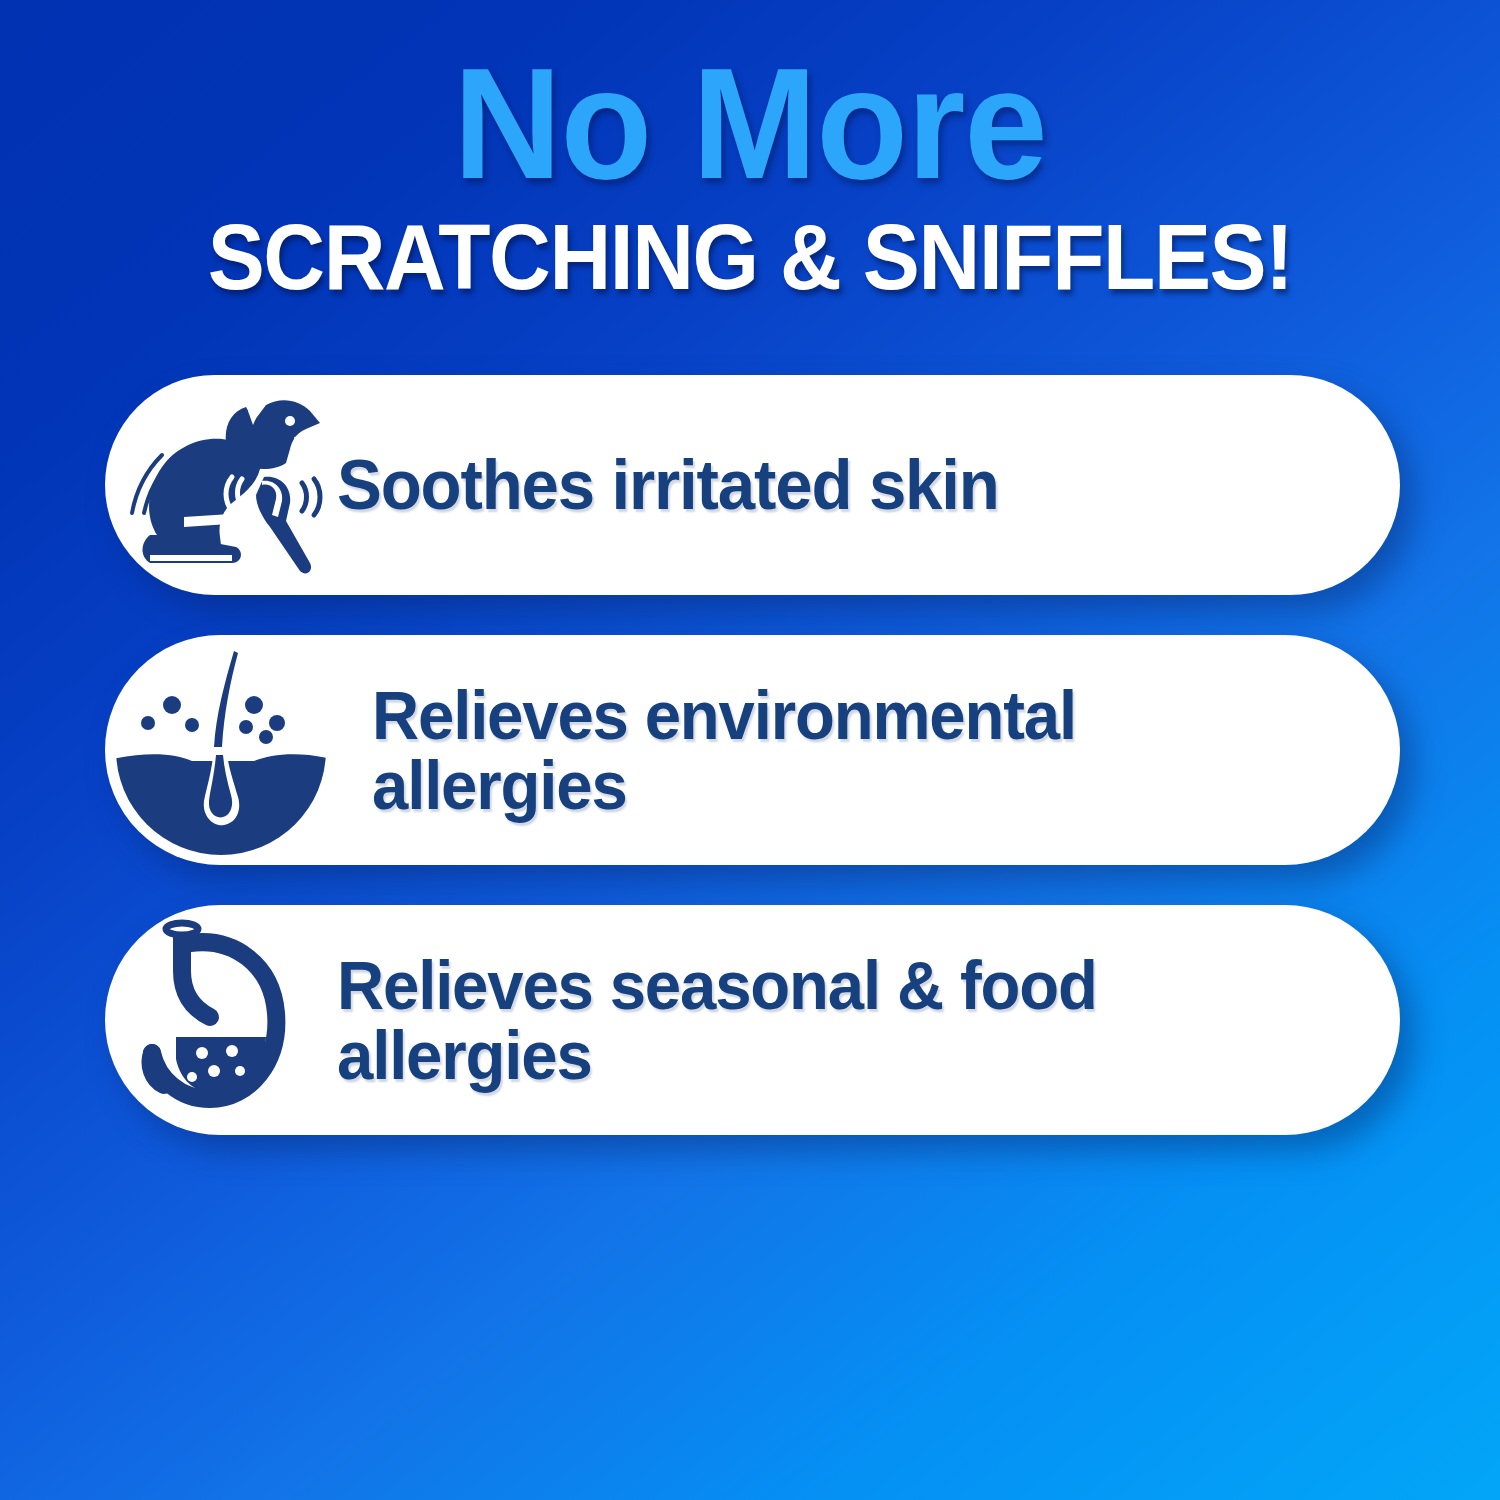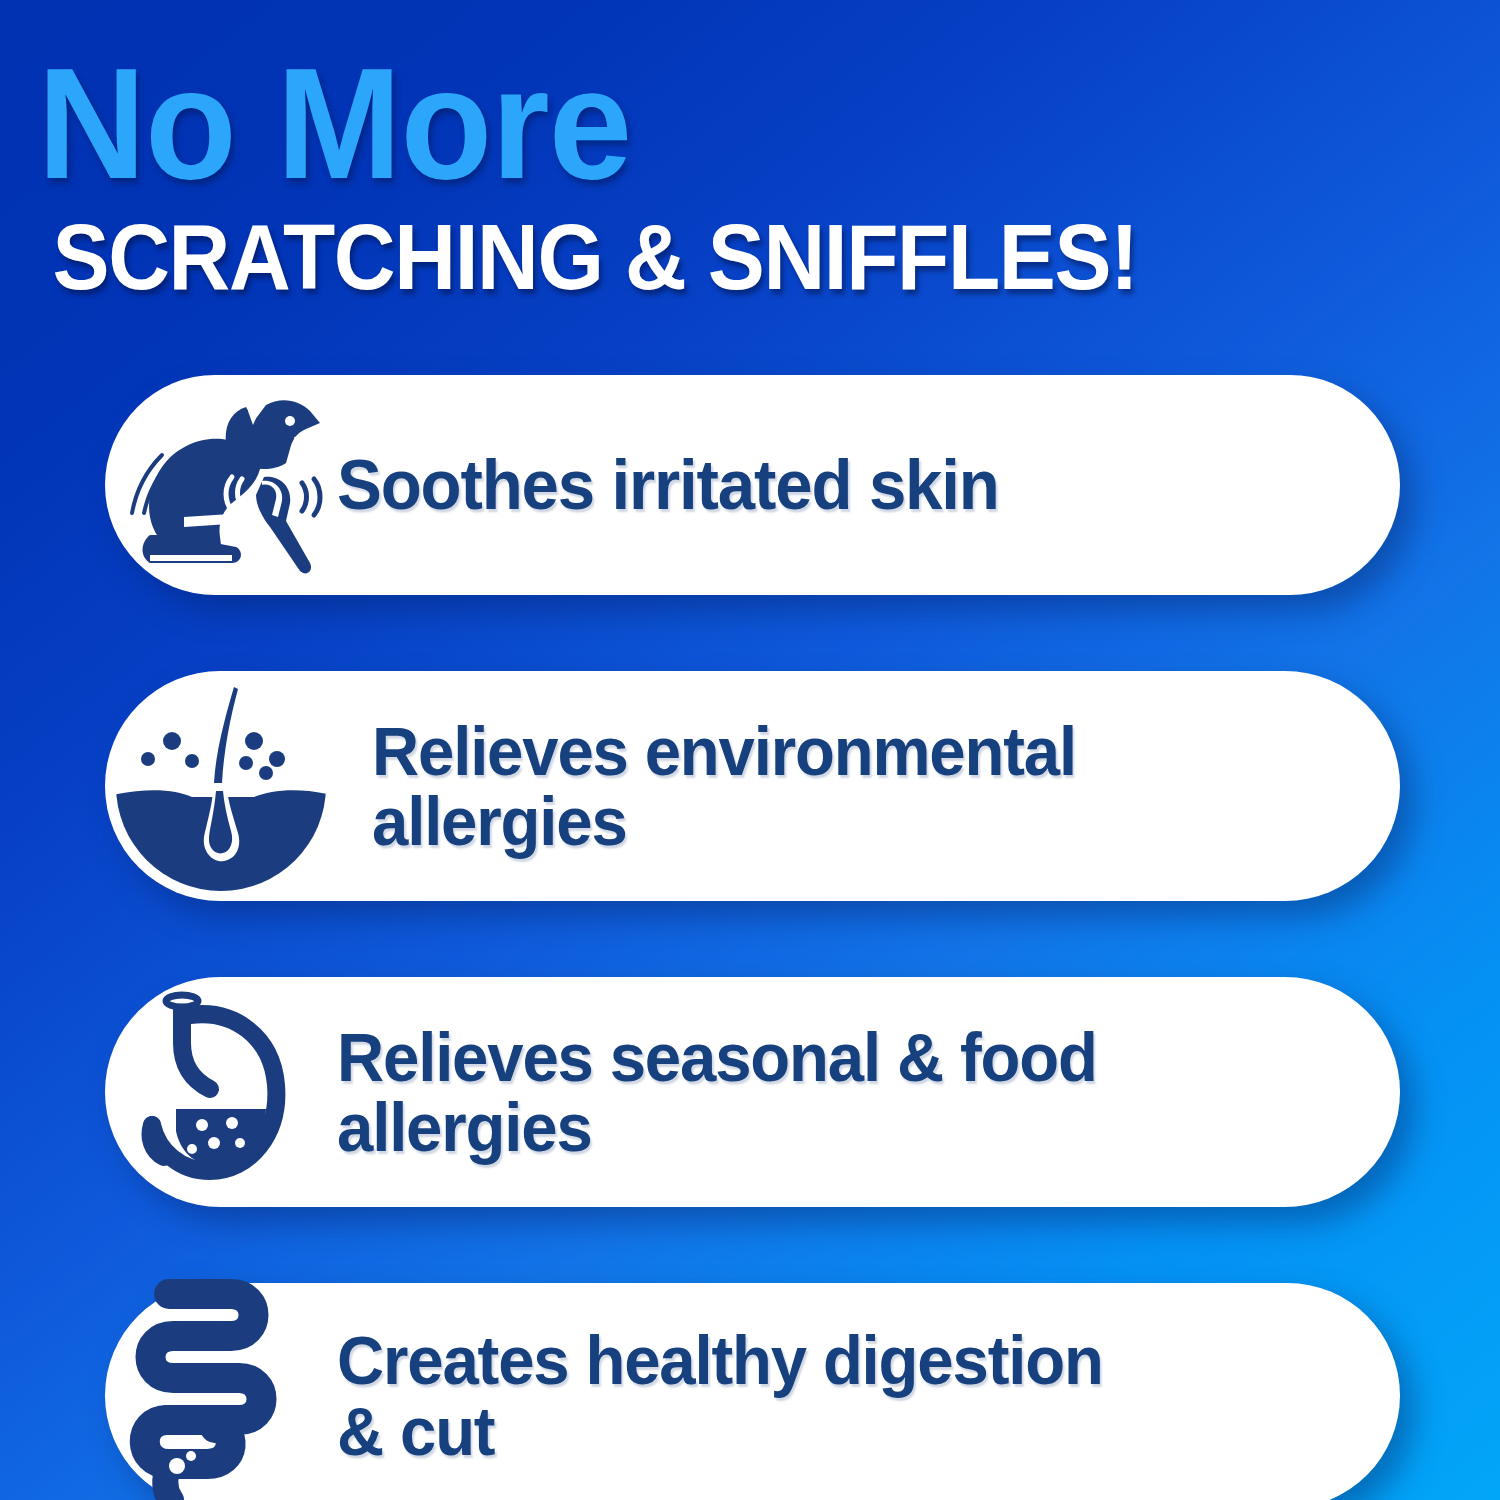--- a/index.html
+++ b/index.html
@@ -30,21 +30,21 @@
         #02A6F8 100%);
     overflow: hidden;
   }
 
   
   .headline-block {
     position: absolute;
     top: 0;
     left: 0;
     width: 1500px;
-    text-align: left;
+    text-align: center;
   }
 
   .headline-top {
     margin: 0;
     padding-top: 46px;
     font-family: "Liberation Sans", sans-serif;
     font-size: 158px;
     line-height: 0.98;
     font-weight: 700;
     letter-spacing: -1px;
@@ -75,21 +75,21 @@
   }
 
   .card {
     position: relative;
     display: flex;
     align-items: center;
     box-sizing: border-box;
     width: 1295px;
     background: #FFFFFF;
     border-radius: 115px;
-    margin-bottom: 76px;
+    margin-bottom: 40px;
     filter: drop-shadow(14px 16px 16px rgba(3, 31, 95, 0.40));
   }
 
   .card-1 { height: 220px; }
   .card-2 { height: 230px; gap: 35px; }
   .card-3 { height: 230px; }
   .card-4 { height: 225px; margin-bottom: 0; }
 
   .card-icon {
     flex: 0 0 auto;
@@ -264,46 +264,15 @@
             <circle cx="126" cy="158" r="5"></circle>
           </g>
         </svg>
       </div>
       <div class="card-text">
         <span class="line">Relieves seasonal &amp; food</span>
         <span class="line">allergies</span>
       </div>
     </div>
 
-    <div class="card card-4">
-      <div class="card-icon">
-        <svg width="220" height="215" viewBox="0 0 220 215" aria-hidden="true">
-
-          <path d="M58 6
-                   L120 6
-                   C150 6 150 48 120 48
-                   L62 48
-                   C32 48 32 90 62 90
-                   L128 90
-                   C158 90 158 132 128 132
-                   L56 132" fill="none" stroke="#1B3D80" stroke-width="30" stroke-linecap="round" stroke-linejoin="round"></path>
-
-          <path d="M56 132
-                   C26 132 26 176 58 176
-                   L96 176
-                   C126 176 126 140 104 140" fill="none" stroke="#1B3D80" stroke-width="30" stroke-linecap="round" stroke-linejoin="round"></path>
-
-          <path d="M58 176 C52 192 54 204 60 212" fill="none" stroke="#1B3D80" stroke-width="26" stroke-linecap="round"></path>
-
-          <g fill="#FFFFFF">
-            <circle cx="66" cy="178" r="8"></circle>
-            <circle cx="80" cy="168" r="5"></circle>
-          </g>
-        </svg>
-      </div>
-      <div class="card-text">
-        <span class="line">Creates healthy digestion</span>
-        <span class="line">&amp; cut</span>
-      </div>
-    </div>
 
   </div>
 </div>
 
 </body></html>

